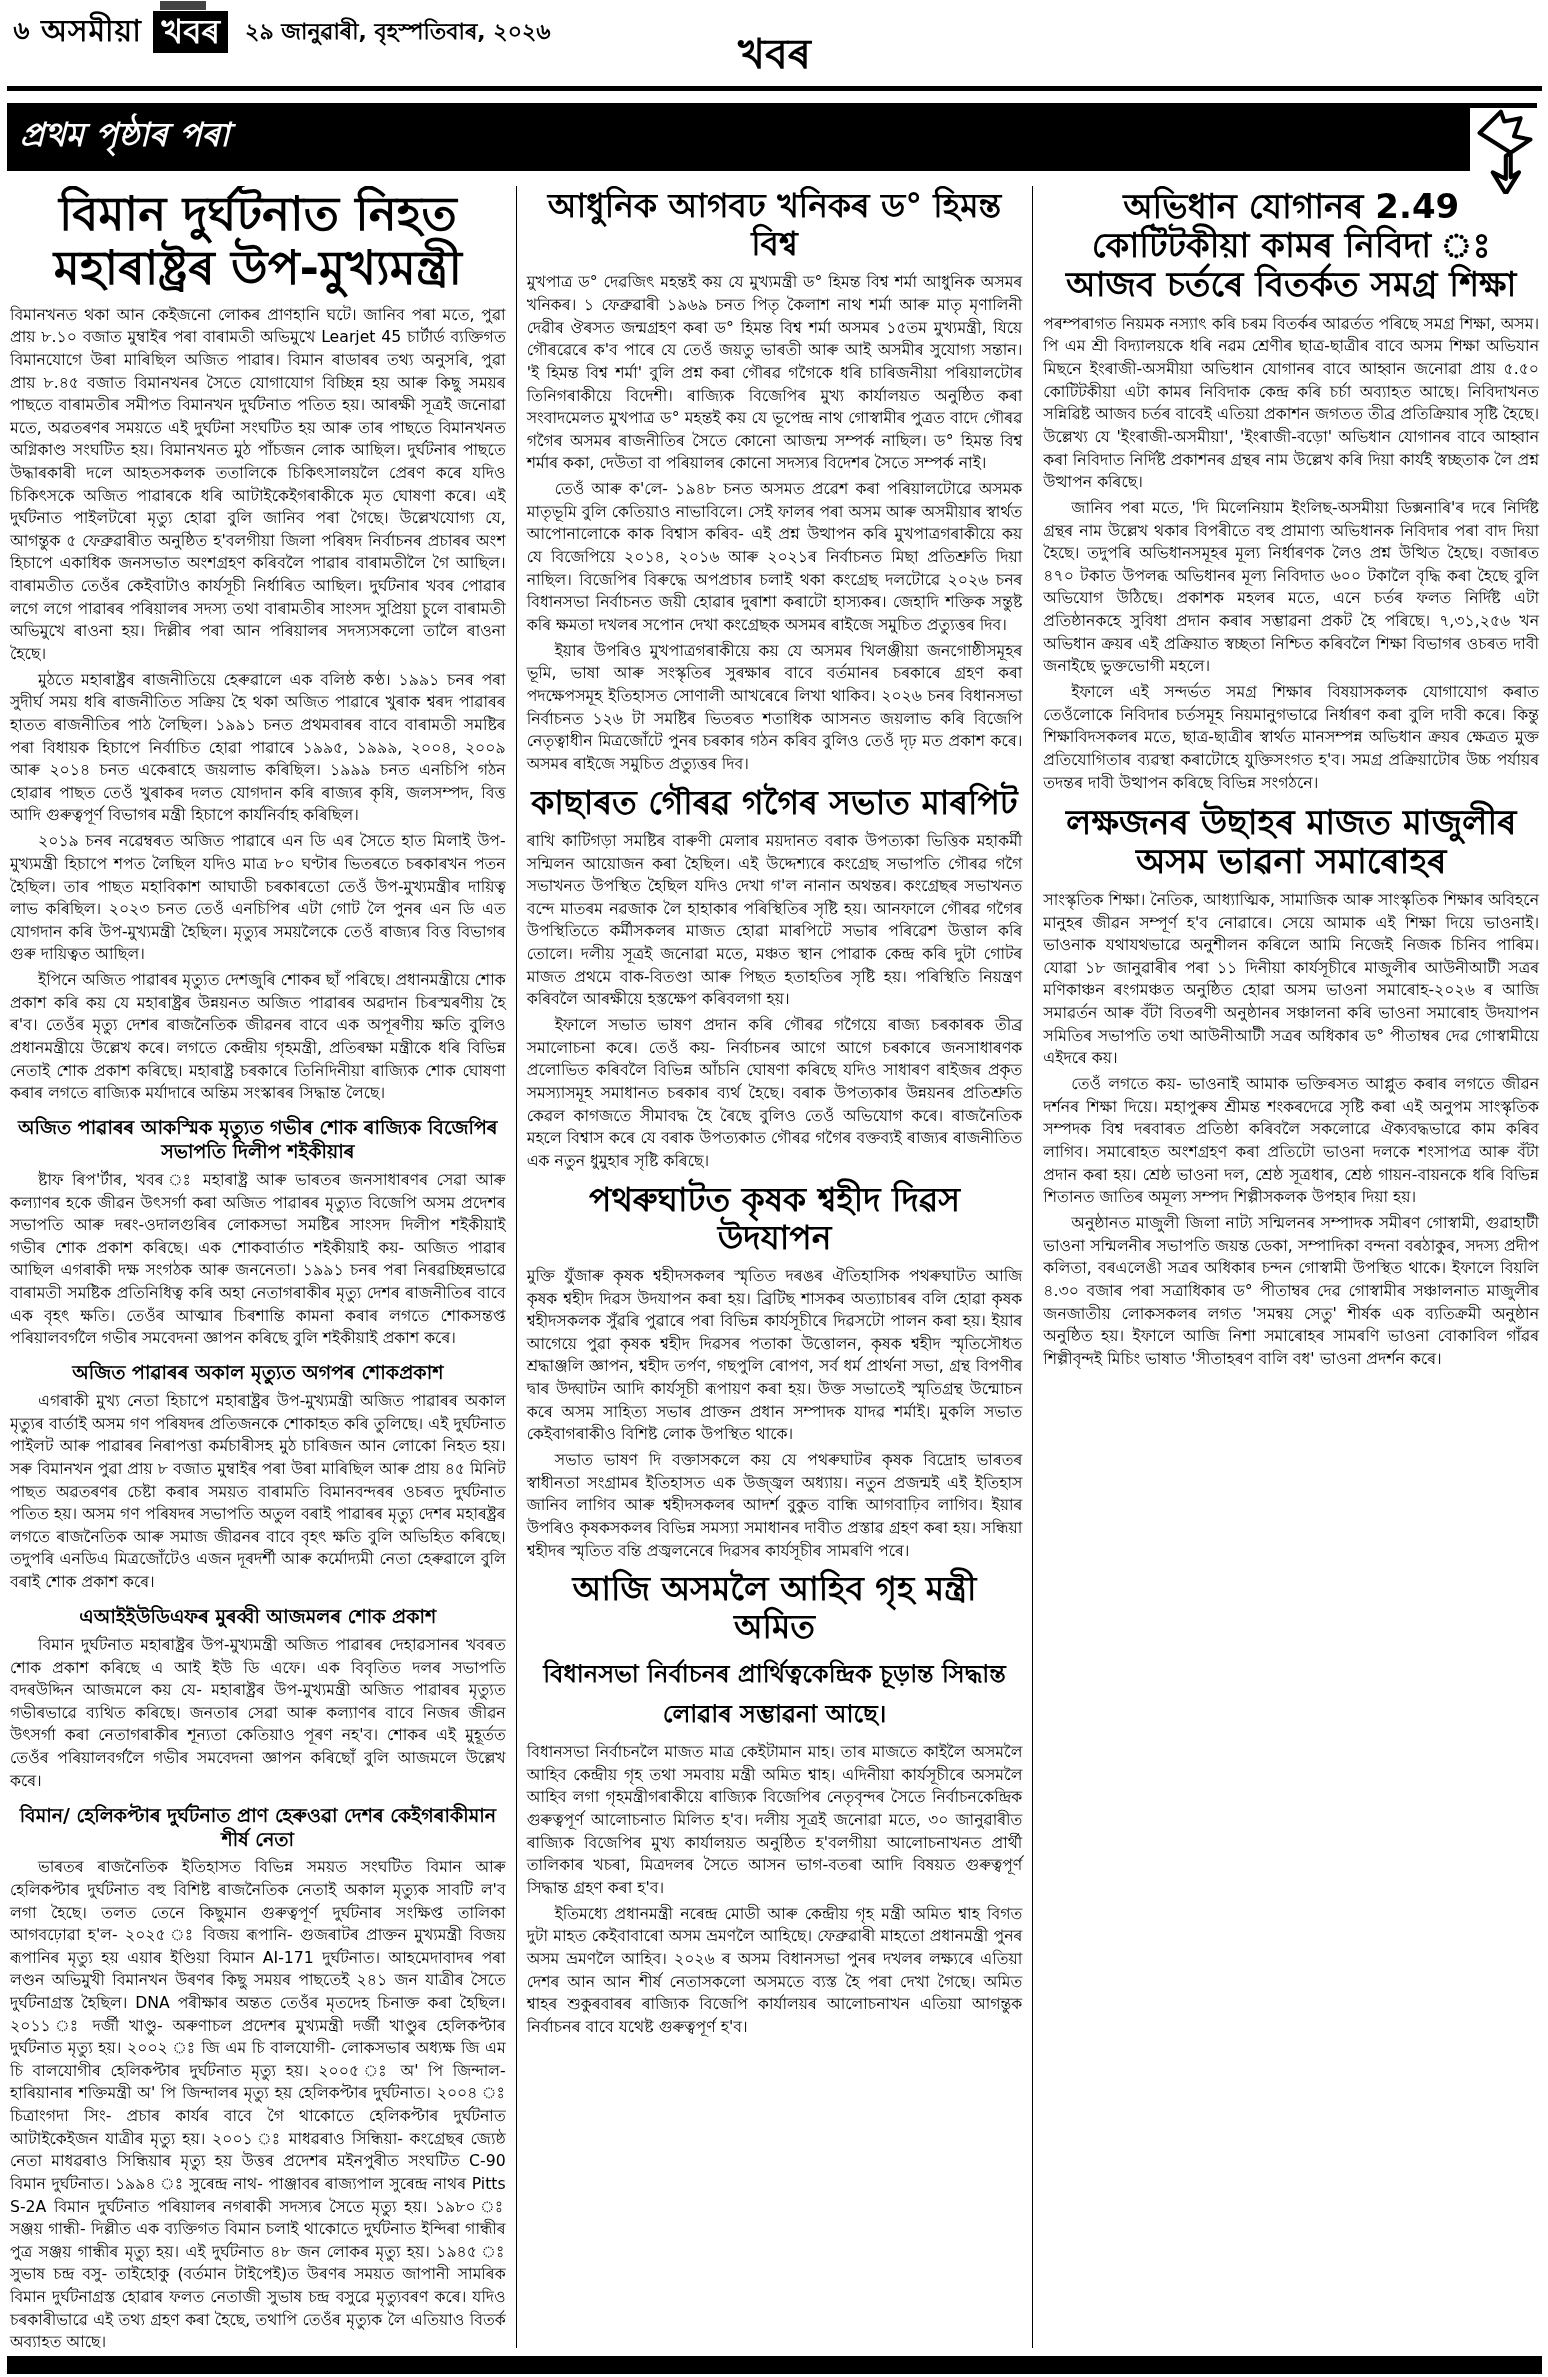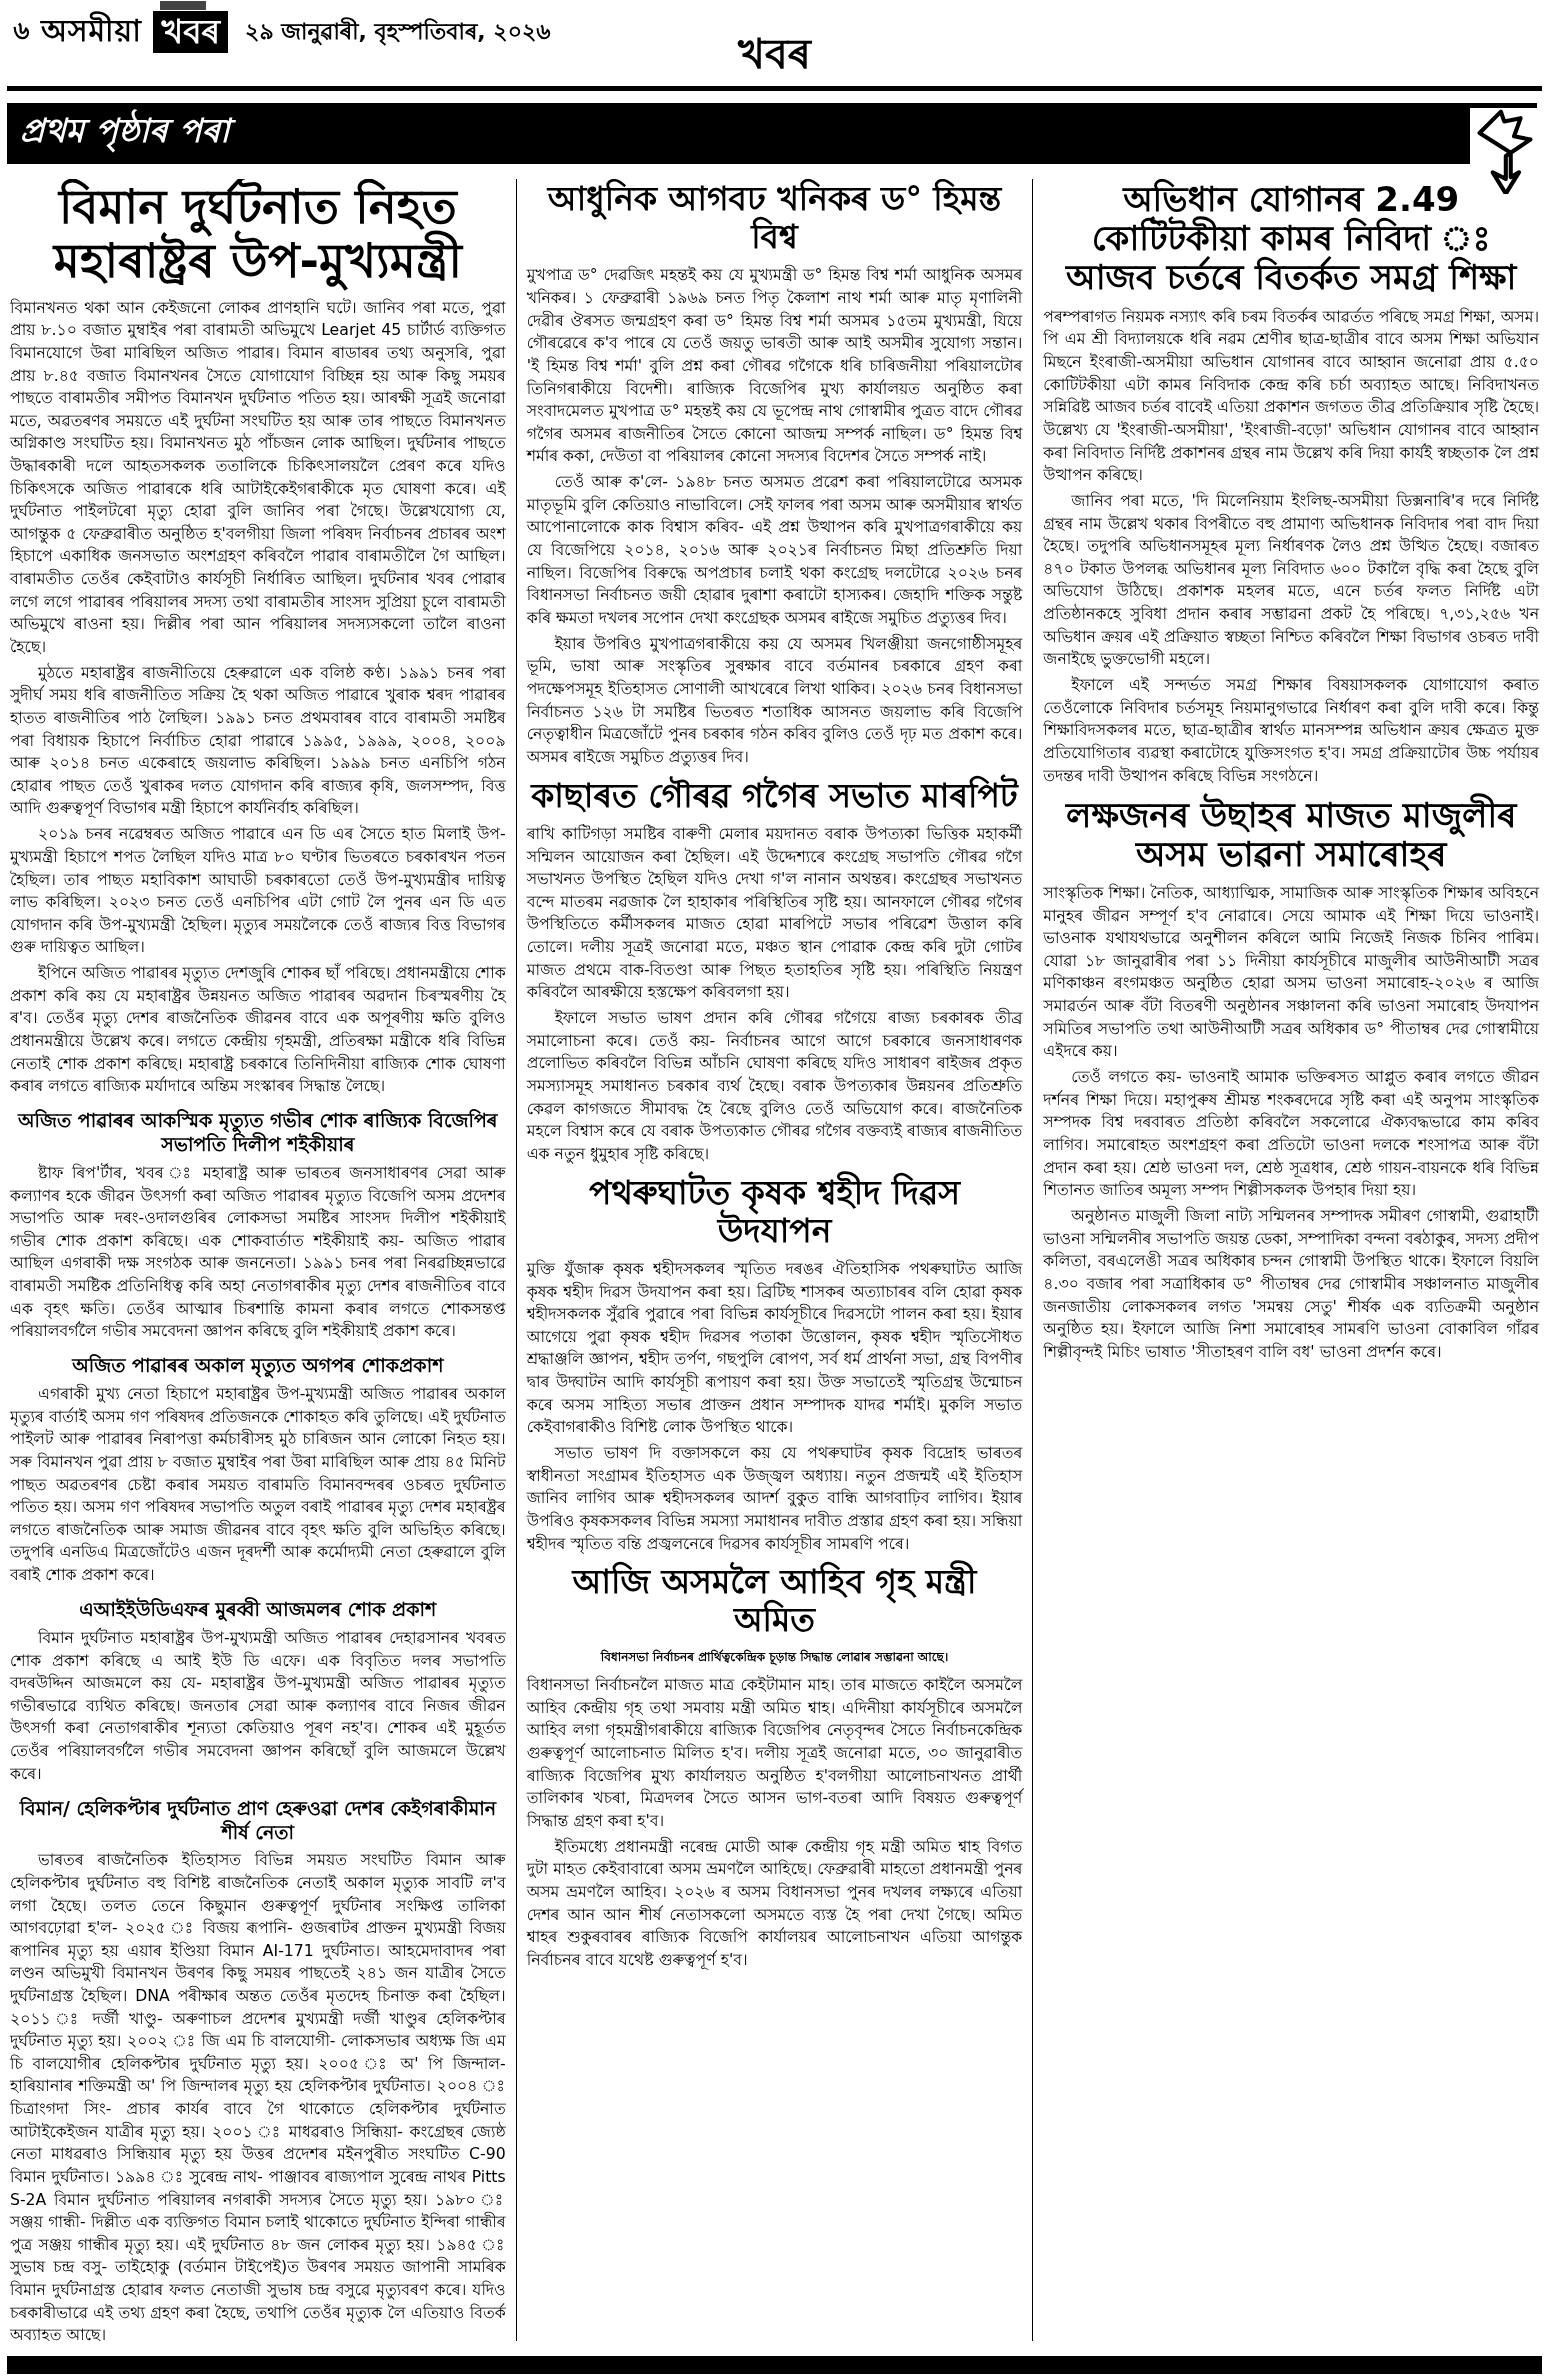--- a/index.html
+++ b/index.html
@@ -12,31 +12,31 @@
   .masthead{display:flex;align-items:flex-start;justify-content:space-between;padding:6.6px 16.5px 0 13.2px;height:86px;box-sizing:border-box;}
   .mast-left{display:flex;align-items:center;gap:11.6px;white-space:nowrap;}
   .page-num{font-size:25px;font-weight:bold;}
   .paper-name{font-size:30px;font-weight:bold;letter-spacing:0.8px;}
   .logo-box{position:relative;display:inline-block;background:#000;color:#fff;font-weight:bold;font-size:33px;line-height:1;padding:3.3px 8.3px 5px 8.3px;}
   .logo-tag{position:absolute;top:-10px;left:6.6px;height:8.3px;width:46px;background:#444;}
   .mast-date{font-size:22px;font-weight:bold;margin-left:5px;}
   .mast-center{position:absolute;left:0;right:0;top:21.5px;text-align:center;font-size:41px;font-weight:bold;pointer-events:none;}
   .rule-thick{height:5px;background:#000;margin:0 6.6px;}
   
-  .banner{position:relative;margin:11.6px 11.6px 0 6.6px;background:#000;height:61px;display:flex;align-items:center;}
+  .banner{position:relative;margin:11.6px 11.6px 0 6.6px;background:#000;height:68px;display:flex;align-items:center;}
   .banner-label{color:#fff;font-size:33px;font-weight:bold;padding-left:13.2px;font-style:italic;}
   .banner-arrow{position:absolute;right:-3.3px;top:5px;width:71px;height:91px;background:#fff;display:flex;align-items:flex-start;justify-content:center;}
   
   .cols{display:flex;align-items:stretch;margin-top:15px;height:2162px;overflow:hidden;}
   .col{flex:1 1 0;padding:0 10px;box-sizing:border-box;overflow:hidden;}
   .col + .col{border-left:1.7px solid #000;}
   .headline{font-weight:bold;text-align:center;font-size:47px;line-height:1.15;margin:1.7px 0 8.3px 0;}
   .headline.small{font-size:33px;}
   .headline.two-line{font-size:34px;}
-  .standfirst{font-weight:bold;text-align:center;font-size:12px;margin:0 0 6.6px 0;}
+  .standfirst{font-weight:bold;text-align:center;font-size:24px;margin:0 0 6.6px 0;}
   .subhead{font-weight:bold;text-align:center;font-size:19px;margin:11.6px 0 5px 0;line-height:1.25;}
   .bp{font-size:15.7px;line-height:1.44;text-align:justify;margin:0 0 3.3px 0;text-indent:28px;}
   .lead .bp:first-child{text-indent:0;}
   article{margin-bottom:8.3px;}
   
   .bottom-bar{position:absolute;left:6.6px;right:6.6px;bottom:3.3px;height:18px;background:#000;}
 </style>
 </head>
 <body>
 

